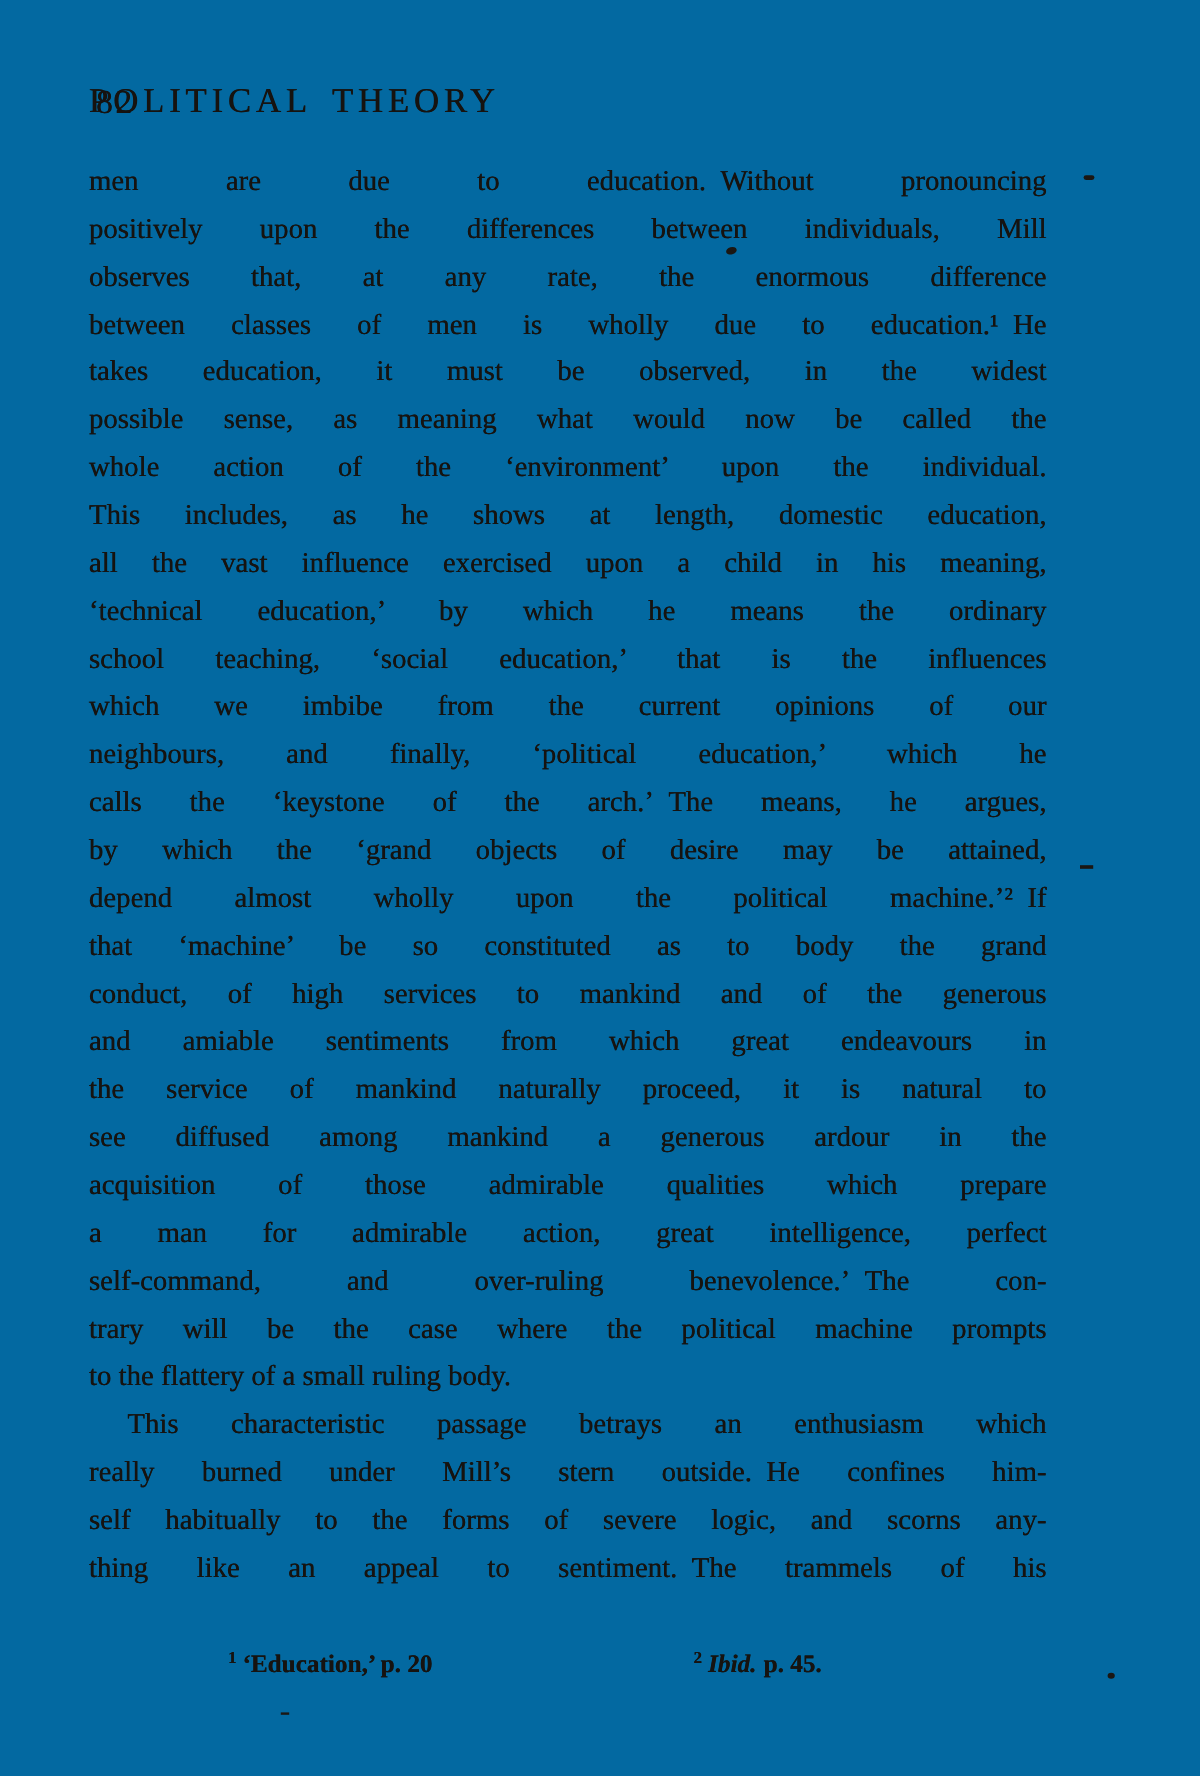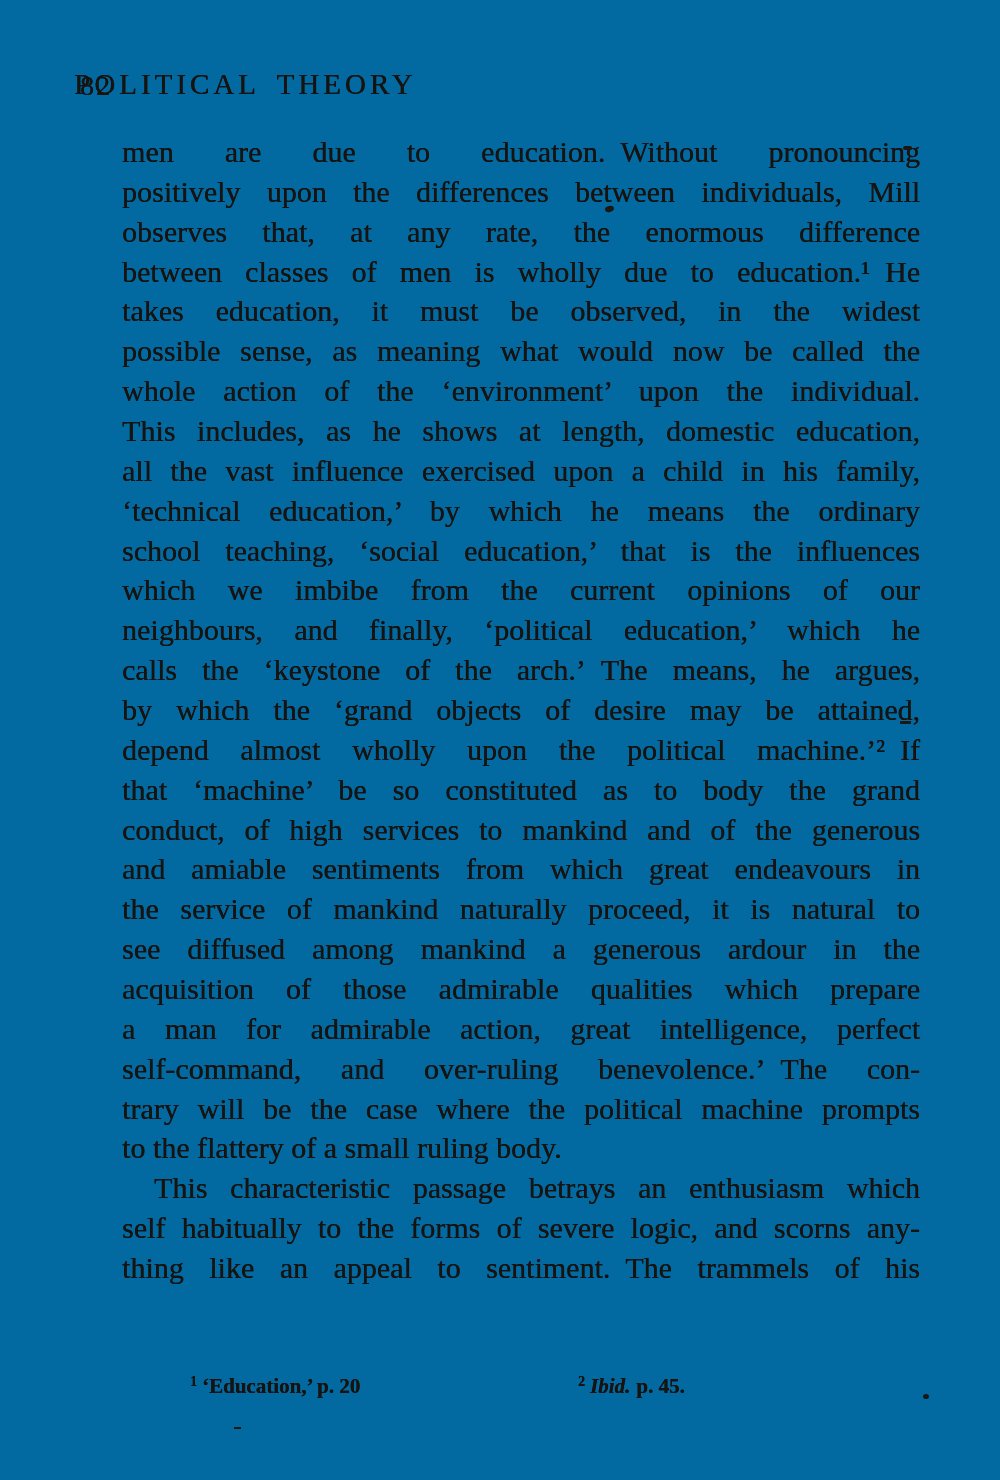--- a/index.html
+++ b/index.html
@@ -38,23 +38,22 @@
     word-spacing: 7px;
     text-shadow: 0.4px 0 0 currentColor;
   }
 
   
   .body-text {
     position: absolute;
     left: 74px;
     top: 132px;
     width: 798px;
-    font-size: 30px;
+    font-size: 24px;
     text-shadow: 0.3px 0 0 currentColor;
-    margin-left: 48px;
   }
   .line {
     height: 39.87px;
     line-height: 39.87px;
     text-align: justify;
     text-align-last: justify;
     -moz-text-align-last: justify;
     white-space: nowrap;
   }
   .line.left-last {
@@ -105,39 +104,40 @@
 
   <div class="body-text">
       <div class="line">men are due to education. Without pronouncing</div>
       <div class="line">positively upon the differences between individuals, Mill</div>
       <div class="line">observes that, at any rate, the enormous difference</div>
       <div class="line">between classes of men is wholly due to education.¹ He</div>
       <div class="line">takes education, it must be observed, in the widest</div>
       <div class="line">possible sense, as meaning what would now be called the</div>
       <div class="line">whole action of the ‘environment’ upon the individual.</div>
       <div class="line">This includes, as he shows at length, domestic education,</div>
-      <div class="line">all the vast influence exercised upon a child in his family,</div>
+      <div class="line">all the vast influence exercised upon a child in his meaning,</div>
       <div class="line">‘technical education,’ by which he means the ordinary</div>
       <div class="line">school teaching, ‘social education,’ that is the influences</div>
       <div class="line">which we imbibe from the current opinions of our</div>
       <div class="line">neighbours, and finally, ‘political education,’ which he</div>
       <div class="line">calls the ‘keystone of the arch.’ The means, he argues,</div>
       <div class="line">by which the ‘grand objects of desire may be attained,</div>
       <div class="line">depend almost wholly upon the political machine.’² If</div>
       <div class="line">that ‘machine’ be so constituted as to body the grand</div>
       <div class="line">conduct, of high services to mankind and of the generous</div>
       <div class="line">and amiable sentiments from which great endeavours in</div>
       <div class="line">the service of mankind naturally proceed, it is natural to</div>
       <div class="line">see diffused among mankind a generous ardour in the</div>
       <div class="line">acquisition of those admirable qualities which prepare</div>
       <div class="line">a man for admirable action, great intelligence, perfect</div>
       <div class="line">self-command, and over-ruling benevolence.’ The con-</div>
       <div class="line">trary will be the case where the political machine prompts</div>
       <div class="line left-last">to the flattery of a small ruling body.</div>
       <div class="line indent">This characteristic passage betrays an enthusiasm which</div>
+      <div class="line">really burned under Mill’s stern outside. He confines him-</div>
       <div class="line">self habitually to the forms of severe logic, and scorns any-</div>
       <div class="line">thing like an appeal to sentiment. The trammels of his</div>
     </div>
 
   <div class="footnotes">
     <div class="footnote footnote-1">
       <span class="fn-marker">1</span><span>‘Education,’ p. 20</span>
     </div>
     <div class="footnote footnote-2">
       <span class="fn-marker">2</span><span class="fn-italic">Ibid.</span><span>p. 45.</span>

